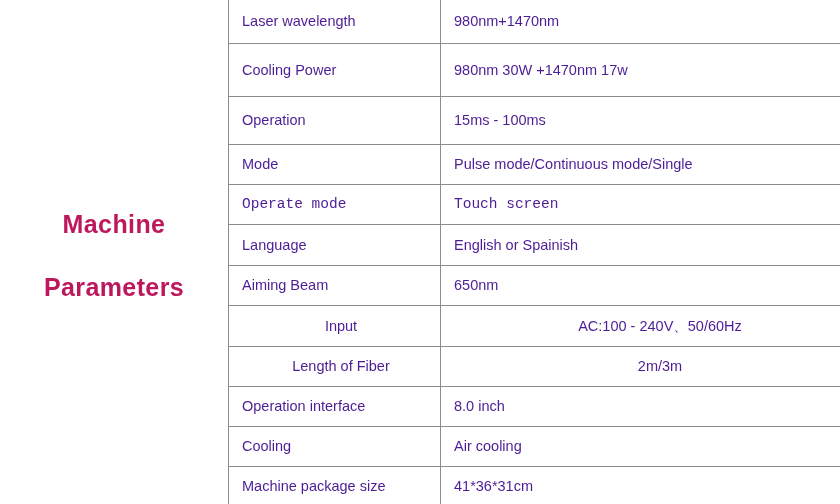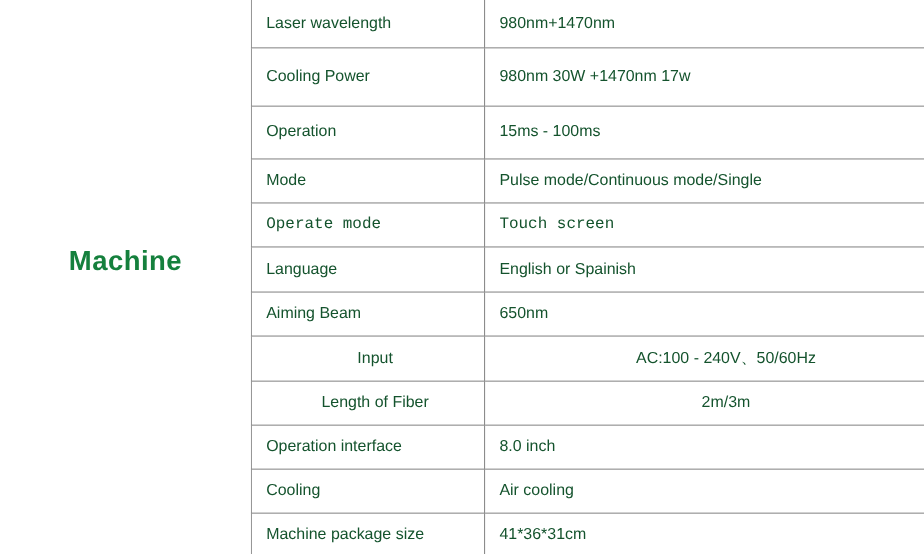--- a/index.html
+++ b/index.html
@@ -28,21 +28,21 @@
     display: flex;
     flex-direction: column;
     justify-content: center;
     align-items: center;
     padding-top: 8px;
     box-sizing: border-box;
   }
   .title-line {
     font-size: 25px;
     font-weight: bold;
-    color: #15803d;
+    color: #be185d;
     letter-spacing: 0.4px;
     line-height: 1.0;
     margin: 0;
   }
   .title-line.first {
     margin-bottom: 38px;
   }
   .table-wrap {
     position: absolute;
     left: 228px;
@@ -53,21 +53,21 @@
   }
   table.spec {
     border-collapse: collapse;
     width: 612px;
     table-layout: fixed;
     margin-top: -1px;
   }
   table.spec td {
     border: 1px solid #8c8c8c;
     font-size: 14.5px;
-    color: #14532d;
+    color: #4c1d95;
     padding: 0 0 0 13px;
     vertical-align: middle;
     line-height: 1.25;
   }
   table.spec td.label {
     width: 198px;
   }
   table.spec td.value {
     width: 412px;
   }
@@ -84,20 +84,21 @@
   tr.r10 td { height: 39px; }
   tr.r11 td { height: 39px; }
 </style>
 </head>
 <body>
 
 <div class="page">
 
   <div class="title-block">
     <div class="title-line first">Machine</div>
+    <div class="title-line">Parameters</div>
   </div>
 
   <div class="table-wrap">
     <table class="spec">
       <tbody>
         <tr class="r0">
           <td class="label">Laser wavelength</td>
           <td class="value">980nm+1470nm</td>
         </tr>
         <tr class="r1">

